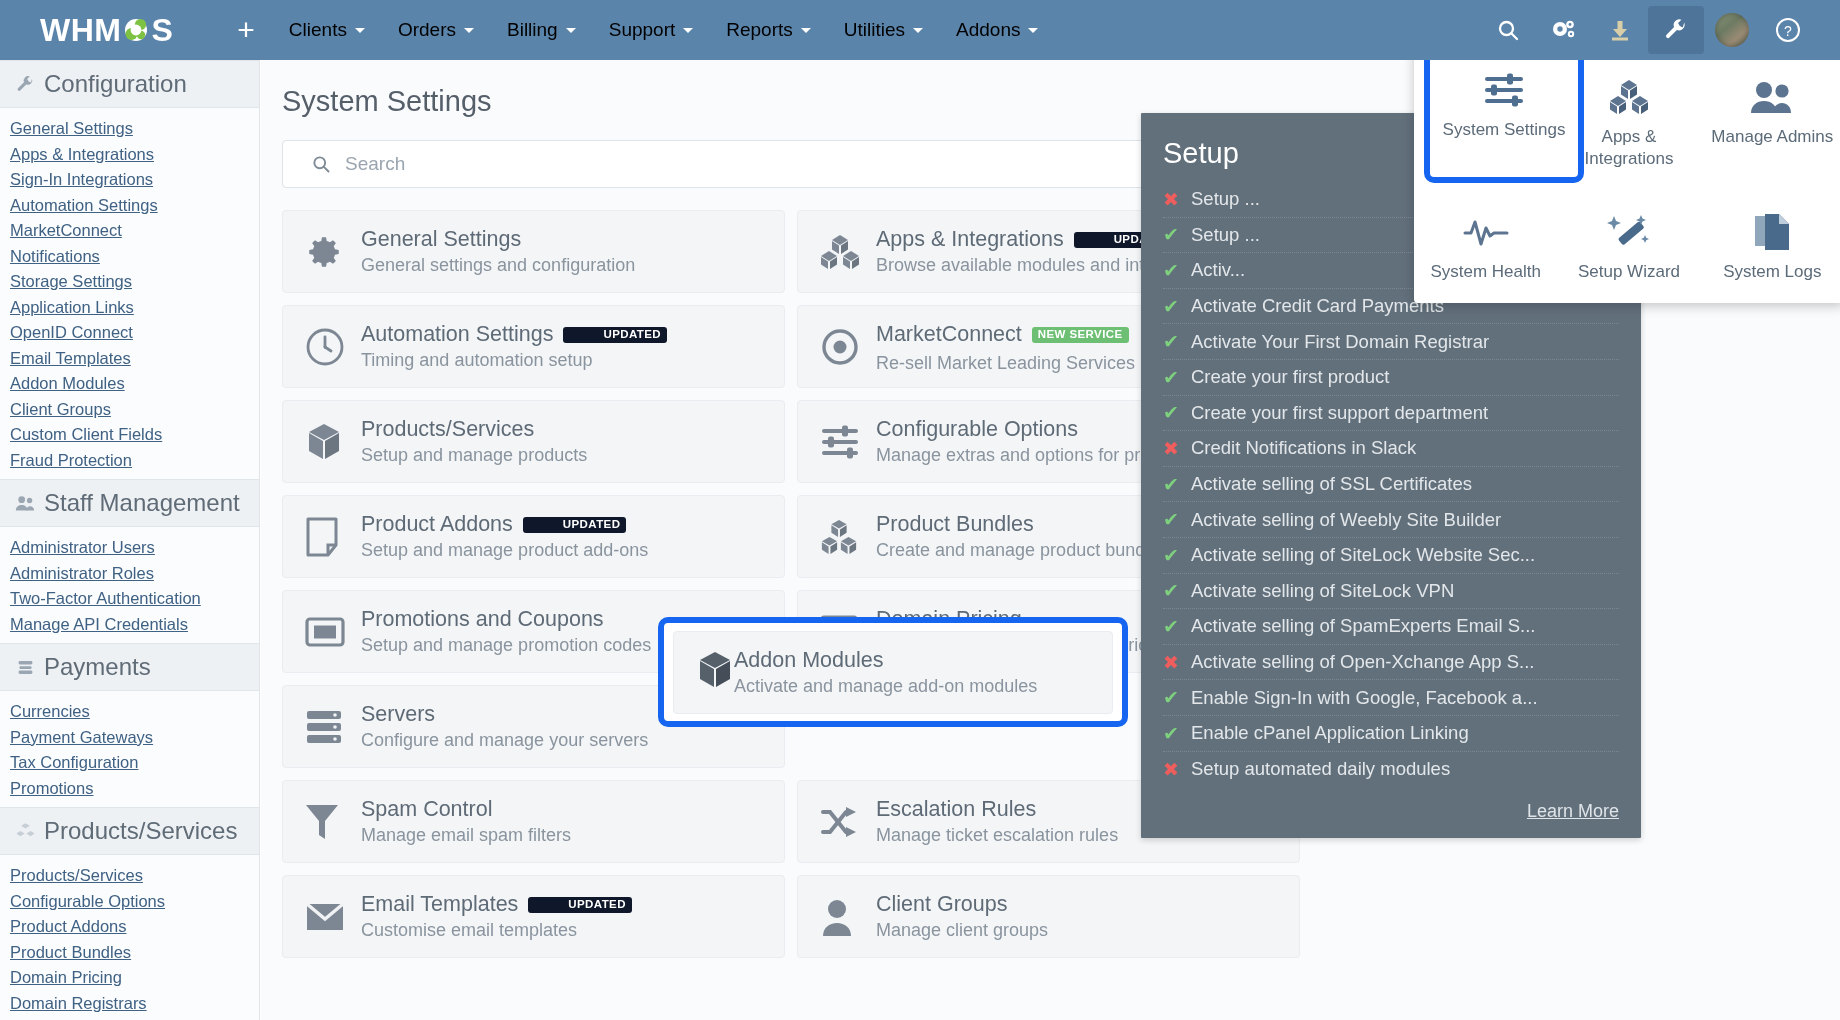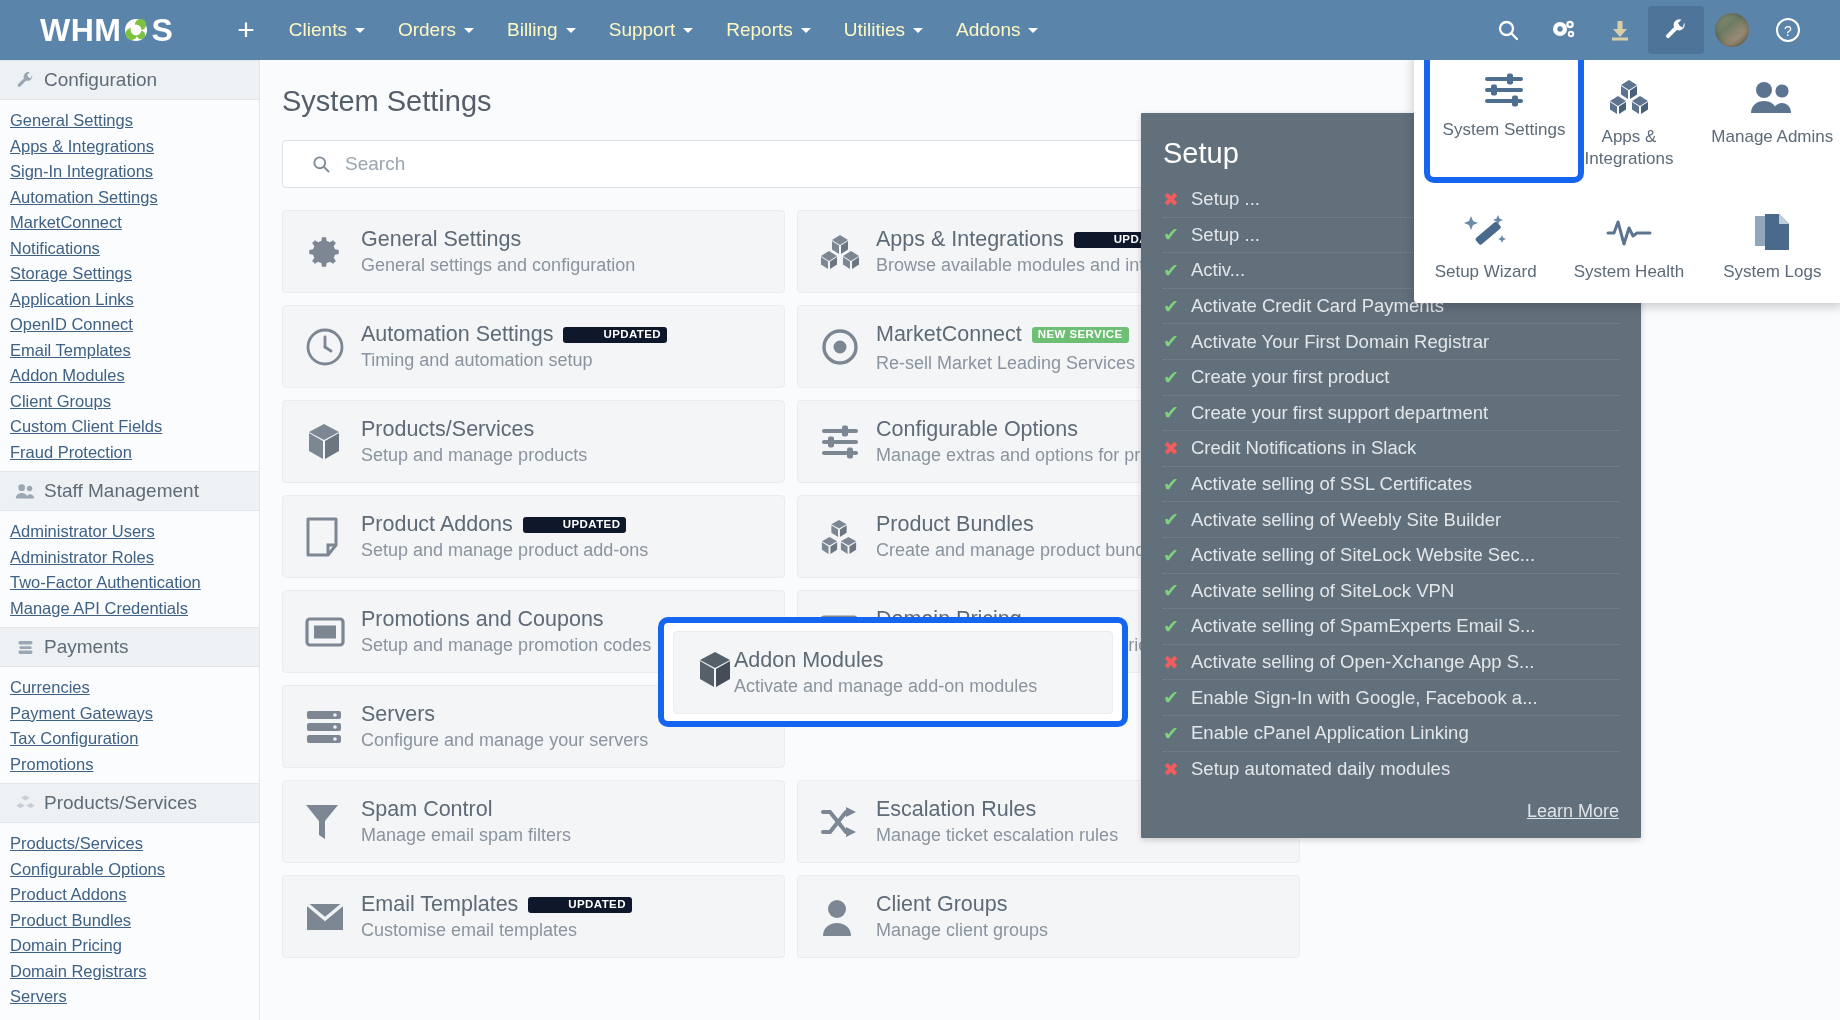--- a/index.html
+++ b/index.html
@@ -17,21 +17,21 @@
     z-index: 40;
   }
   .brand {
     color: #fff; font-size: 32px; font-weight: bold; letter-spacing: 0.5px;
     margin-left: 40px; margin-right: 64px; display: flex; align-items: center;
     line-height: 1;
   }
   .brand .gear-o { display:inline-block; position: relative; width: 30px; height: 30px; vertical-align: middle; }
   .navplus { color:#fff; font-size: 30px; font-weight: 300; margin-right: 34px; cursor: pointer; }
   .navitem {
-    color: #fef9c3; font-size: 19px; margin-right: 33px; cursor: pointer;
+    color: #000000; font-size: 19px; margin-right: 33px; cursor: pointer;
     display: flex; align-items: center; white-space: nowrap;
   }
   .navitem .caret {
     display: inline-block; margin-left: 8px;
     border-left: 5px solid transparent; border-right: 5px solid transparent;
     border-top: 5px solid #fff;
   }
   .navright { margin-left: auto; display: flex; align-items: center; padding-right: 24px; }
   .navicon {
     width: 56px; height: 48px; display: flex; align-items: center; justify-content: center;
@@ -44,22 +44,22 @@
     box-shadow: inset 0 0 6px rgba(0,0,0,.35);
   }
 
   
   #sidebar {
     position: absolute; left: 0; top: 60px; width: 260px; height: 960px;
     background: #fbfcfd; border-right: 1px solid #dfe5ea; overflow: hidden;
   }
   .side-head {
     background: #eef1f4; border-top: 1px solid #e1e6eb; border-bottom: 1px solid #e1e6eb;
-    height: 40px; display: flex; align-items: center; padding-left: 12px;
-    font-size: 19px; color: #5f6b76;
+    height: 48px; display: flex; align-items: center; padding-left: 12px;
+    font-size: 24px; color: #5f6b76;
   }
   .side-head .si { width: 26px; display:flex; align-items:center; justify-content:center; margin-right: 6px; color:#9aa6b1; }
   .side-links { padding: 8px 0 6px 10px; }
   .side-link {
     display: block; font-size: 16.5px; color: #3f6184; text-decoration: underline;
     line-height: 25.5px; cursor: pointer; white-space: nowrap;
   }
 
   
   #main {
@@ -755,37 +755,37 @@
           <path d="M1 33c0-7.5 5.8-12 13-12s13 4.5 13 12z"></path>
           <circle cx="32" cy="11" r="6.6"></circle>
           <path d="M23 33c0-6.3 4.2-10 9-10s9 3.7 9 10z"></path>
         </svg>
     </span>
     <span class="fly-lbl">Manage Admins</span>
   </div>
 
   <div class="fly-item">
     <span class="fly-ico">
+      <svg width="46" height="34" viewBox="0 0 46 34" fill="none" stroke="#5c7490" stroke-width="3" stroke-linecap="round" stroke-linejoin="round">
+          <path d="M2 18h6l4-11 6 22 5-16 4 8 4-3h13"></path>
+        </svg>
+    </span>
+    <span class="fly-lbl">System Health</span>
+  </div>
+
+  <div class="fly-item">
+    <span class="fly-ico">
       <svg width="44" height="38" viewBox="0 0 44 38" fill="#4a6a8c">
           <rect x="10" y="16" width="28" height="8.5" rx="2" transform="rotate(-40 24 20)"></rect>
           <polygon points="7,3 9,8 14,10 9,12 7,17 5,12 0,10 5,8" fill="#6b8aa8"></polygon>
           <polygon points="34,2 35.5,5.5 39,7 35.5,8.5 34,12 32.5,8.5 29,7 32.5,5.5" fill="#6b8aa8"></polygon>
           <polygon points="38,22 39.2,24.8 42,26 39.2,27.2 38,30 36.8,27.2 34,26 36.8,24.8" fill="#6b8aa8"></polygon>
         </svg>
     </span>
     <span class="fly-lbl">Setup Wizard</span>
-  </div>
-
-  <div class="fly-item">
-    <span class="fly-ico">
-      <svg width="46" height="34" viewBox="0 0 46 34" fill="none" stroke="#5c7490" stroke-width="3" stroke-linecap="round" stroke-linejoin="round">
-          <path d="M2 18h6l4-11 6 22 5-16 4 8 4-3h13"></path>
-        </svg>
-    </span>
-    <span class="fly-lbl">System Health</span>
   </div>
 
   <div class="fly-item">
     <span class="fly-ico">
       <svg width="38" height="40" viewBox="0 0 38 40" fill="#5c7490">
           <path d="M2 4h14v30H2z" fill="#8fa6bb"></path>
           <path d="M12 2h14l10 10v26H12z" fill="#4a6a8c"></path>
           <polygon points="26,2 36,12 26,12" fill="#bfcedc"></polygon>
         </svg>
     </span>

